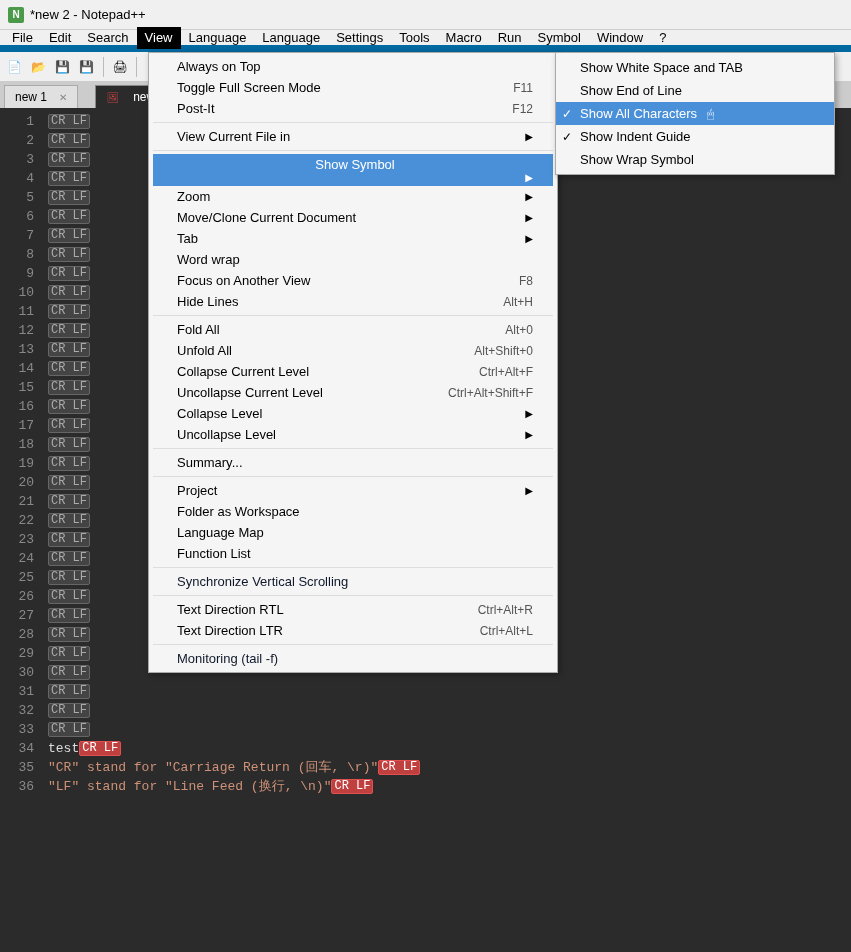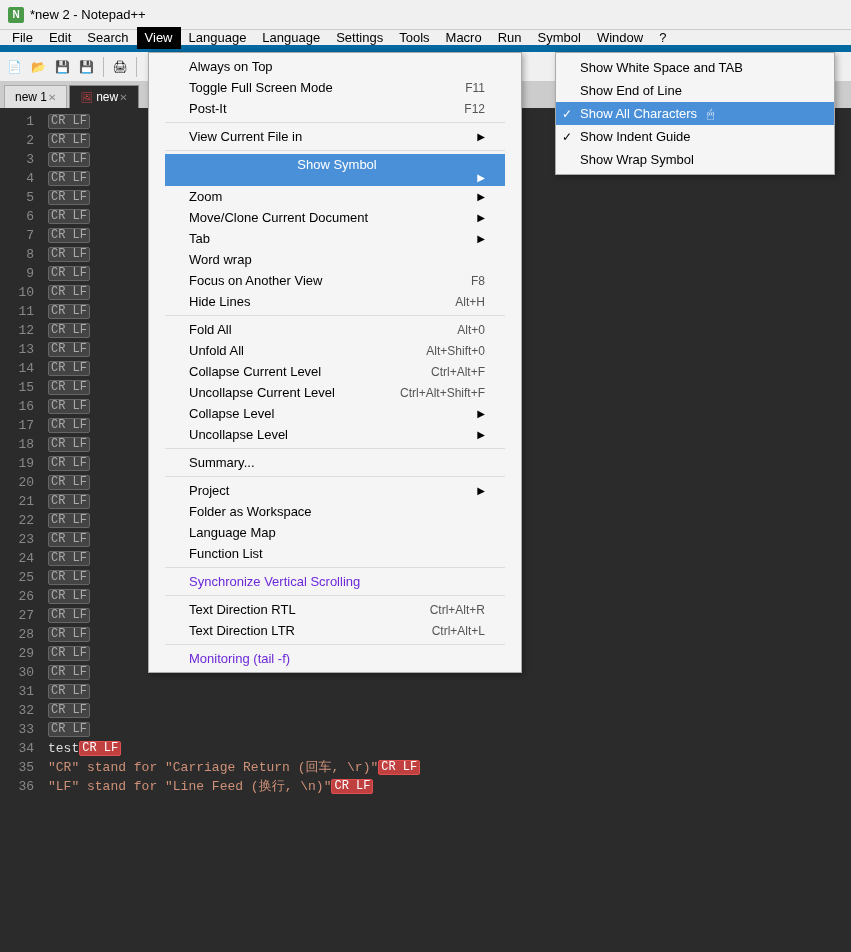--- a/index.html
+++ b/index.html
@@ -94,22 +94,22 @@
     .tab {
       height: 23px;
       padding: 0 10px;
       background: #e0e0e0;
       border: 1px solid #aaa;
       border-bottom: none;
       display: flex;
       align-items: center;
       cursor: pointer;
       font-size: 12px;
-      gap: 1px;
-      margin-right: 2px;
+      gap: 12px;
+      margin-right: 17px;
     }
     .tab.active-tab {
       background: #2b2b2b;
       color: white;
       border-color: #888;
     }
     .tab-close {
       font-size: 10px;
       color: #888;
     }
@@ -163,41 +163,41 @@
     }
 
     
     #view-menu {
       position: absolute;
       top: 52px;
       left: 148px;
       background: #f5f5f5;
       border: 1px solid #aaa;
       box-shadow: 2px 2px 6px rgba(0,0,0,0.3);
-      width: 374px;
+      width: 410px;
       z-index: 200;
-      padding: 3px 16px;
+      padding: 3px 4px;
     }
 
     .menu-entry {
       display: flex;
       align-items: center;
       padding: 3px 20px 3px 24px;
       cursor: pointer;
       color: #000;
       position: relative;
       white-space: nowrap;
     }
     .menu-entry.highlighted {
       background: #4a90d9;
       color: white;
       flex-direction: column;
     }
     .menu-entry.disabled {
-      color: #6d28d9;
+      color: #0f172a;
       cursor: default;
     }
     .menu-entry .shortcut {
       margin-left: auto;
       color: #555;
       font-size: 12px;
     }
     .menu-entry .arrow {
       margin-left: auto;
       font-size: 10px;

